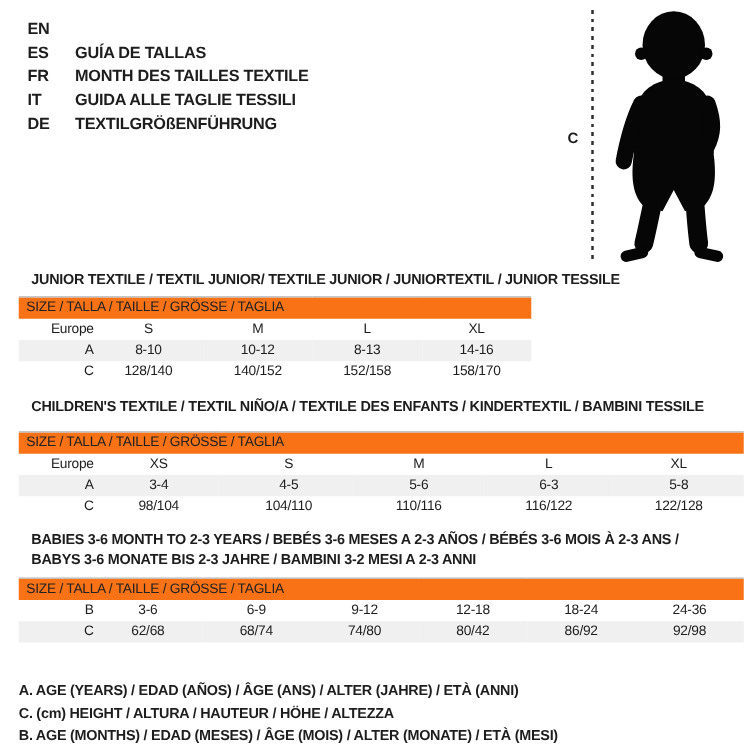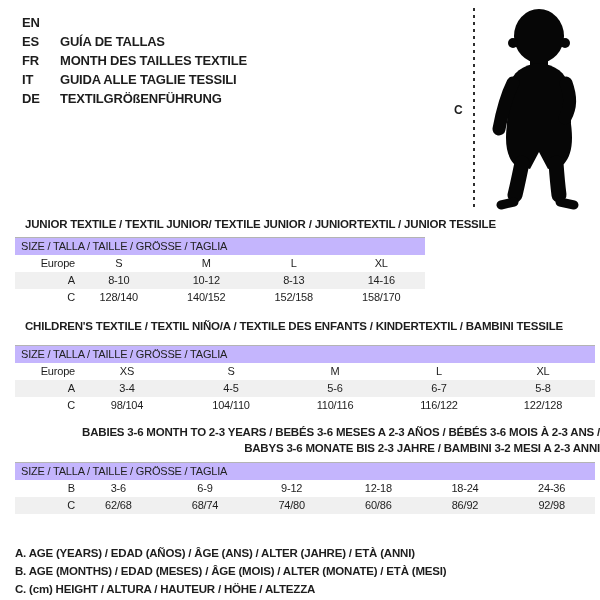--- a/index.html
+++ b/index.html
@@ -16,28 +16,28 @@
   
   .measure-line { position:absolute; left:473px; top:8px; width:2px; height:200px;
     background:repeating-linear-gradient(to bottom, #2e2e2e 0px, #2e2e2e 3px, transparent 3px, transparent 7px); }
   .measure-label { position:absolute; left:454px; top:103px; font-size:12px; font-weight:700; }
   .silhouette { position:absolute; left:486px; top:5px; width:110px; height:206px; }
 
   
   .section-title { position:absolute; left:15px; font-size:11.5px; font-weight:700; line-height:16px; width:575px;margin-left:10px; }
   .title-1 { top:216px; }
   .title-2 { top:318px; }
-  .title-3 { top:424px;text-align:right; }
+  .title-3 { top:424px; }
 
   
   .size-table { position:absolute; left:15px; border-collapse:collapse; table-layout:fixed; }
   .table-1 { top:237px; width:410px; }
   .table-2 { top:345px; width:580px; }
   .table-3 { top:462px; width:580px; }
-  .size-table th.band { background:#c4b5fd; border-top:1px solid #b4b4b4; text-align:left; font-weight:400;
+  .size-table th.band { background:#f97316; border-top:1px solid #b4b4b4; text-align:left; font-weight:400;
     font-size:11px; height:17px; padding:1px 0 1px 6px; color:#222222; }
   .size-table td { height:17px; font-size:11px; font-weight:400; text-align:center; padding:0; white-space:nowrap; }
   .size-table td.lbl { text-align:right; padding-left:6px; }
   .size-table tr.shade td { background:#f0f0f0; }
   col.label-col { width:60px; }
 
   
   .footnotes { position:absolute; left:15px; top:544px; }
   .footnote { font-size:11.5px; font-weight:700; line-height:18px; }
 </style>
@@ -150,21 +150,21 @@
         <td>S</td>
         <td>M</td>
         <td>L</td>
         <td>XL</td>
       </tr>
       <tr class="shade">
         <td class="lbl">A</td>
         <td>3-4</td>
         <td>4-5</td>
         <td>5-6</td>
-        <td>6-7</td>
+        <td>6-3</td>
         <td>5-8</td>
       </tr>
       <tr>
         <td class="lbl">C</td>
         <td>98/104</td>
         <td>104/110</td>
         <td>110/116</td>
         <td>116/122</td>
         <td>122/128</td>
       </tr>
@@ -198,26 +198,26 @@
         <td>9-12</td>
         <td>12-18</td>
         <td>18-24</td>
         <td>24-36</td>
       </tr>
       <tr class="shade">
         <td class="lbl">C</td>
         <td>62/68</td>
         <td>68/74</td>
         <td>74/80</td>
-        <td>60/86</td>
+        <td>80/42</td>
         <td>86/92</td>
         <td>92/98</td>
       </tr>
     </tbody>
   </table>
 
   <div class="footnotes">
     <div class="footnote">A. AGE (YEARS) / EDAD (AÑOS) / ÂGE (ANS) / ALTER (JAHRE) / ETÀ (ANNI)</div>
+    <div class="footnote">C. (cm) HEIGHT / ALTURA / HAUTEUR / HÖHE / ALTEZZA</div>
     <div class="footnote">B. AGE (MONTHS) / EDAD (MESES) / ÂGE (MOIS) / ALTER (MONATE) / ETÀ (MESI)</div>
-    <div class="footnote">C. (cm) HEIGHT / ALTURA / HAUTEUR / HÖHE / ALTEZZA</div>
   </div>
 
 </div>
 
 </body></html>

